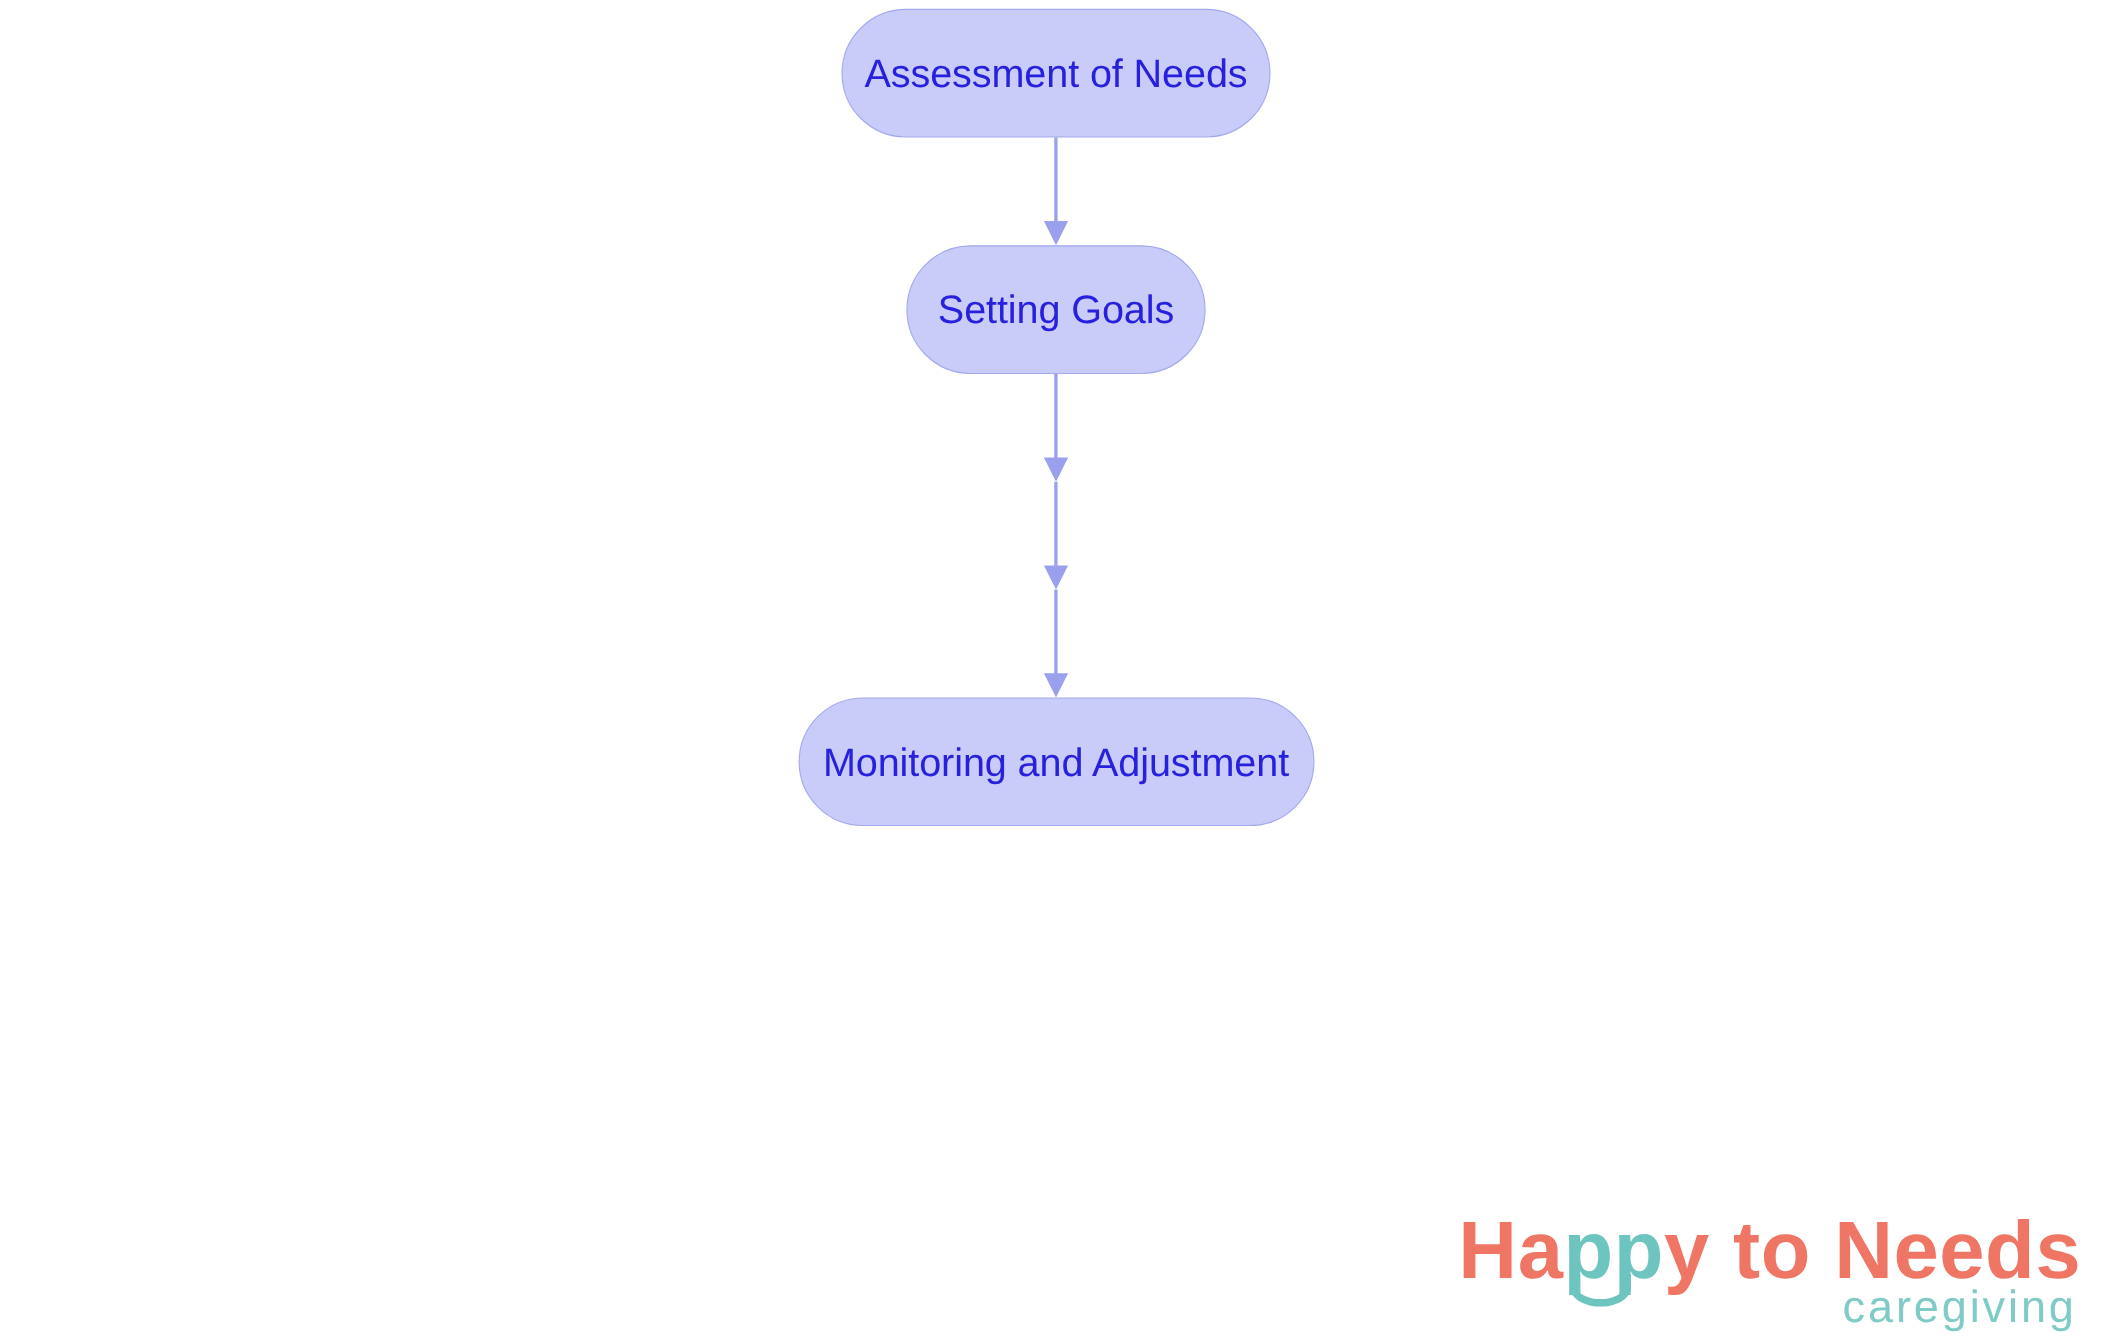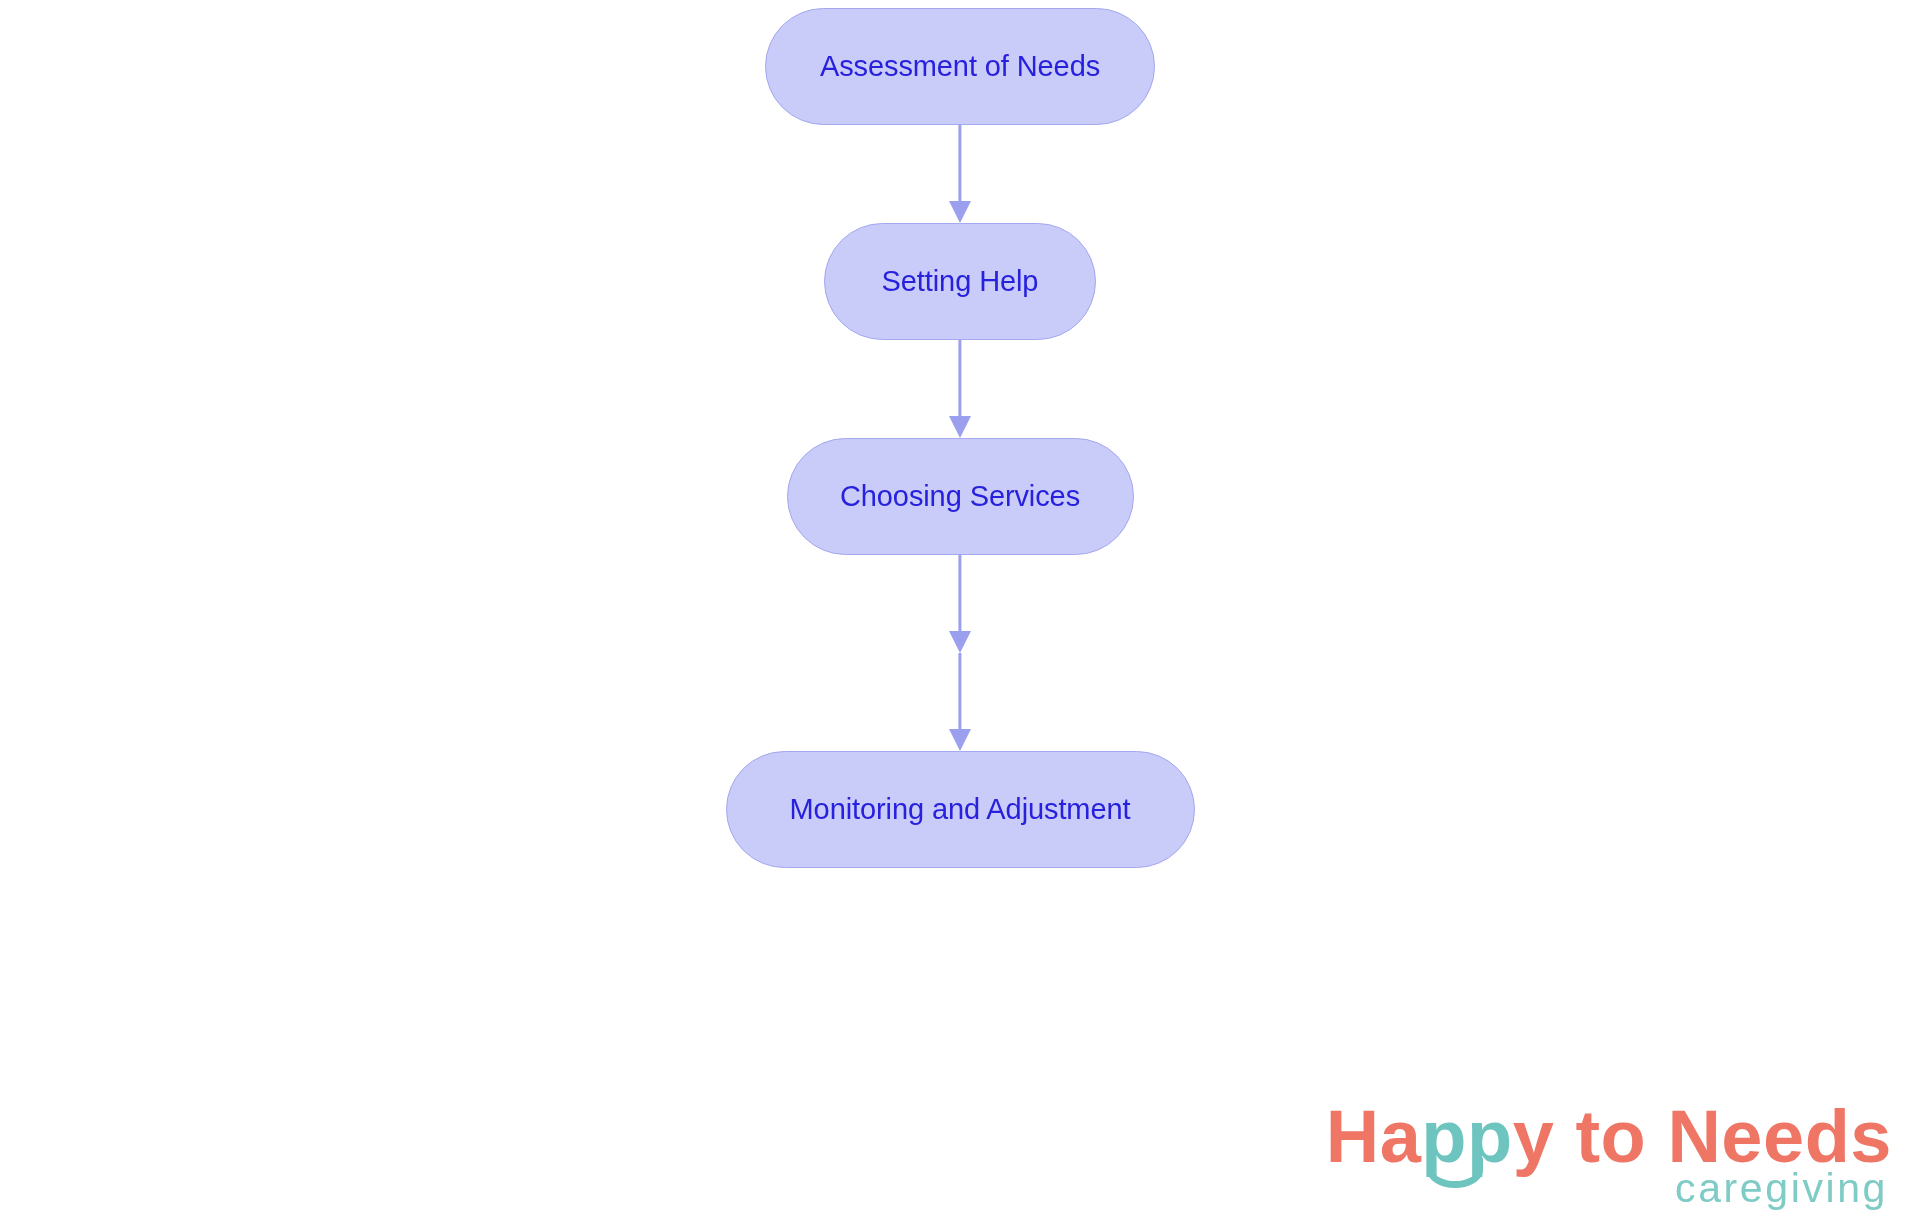--- a/index.html
+++ b/index.html
@@ -32,21 +32,21 @@
     display: flex;
     flex-direction: column;
     align-items: center;
   }
 
   .flow-node {
     background: #c9cbf8;
     border: 1.6px solid #a3a8ef;
     border-radius: 999px;
     color: #2721dd;
-    font-size: 29px;
+    font-size: 36px;
     font-weight: 400;
     letter-spacing: -0.1px;
     display: flex;
     align-items: center;
     justify-content: center;
     box-sizing: border-box;
     white-space: nowrap;
   }
 
   .flow-node.n0 { width: 390px; height: 117px; margin-top: 8px; }
@@ -132,31 +132,28 @@
     <div class="flow-node n0">
       <span>Assessment of Needs</span>
     </div>
 
     <div class="flow-arrow">
       <span class="shaft"></span>
       <span class="head"></span>
     </div>
 
     <div class="flow-node n1">
-      <span>Setting Help</span>
+      <span>Setting Goals</span>
     </div>
 
     <div class="flow-arrow">
       <span class="shaft"></span>
       <span class="head"></span>
     </div>
 
-    <div class="flow-node n2">
-      <span>Choosing Services</span>
-    </div>
 
     <div class="flow-arrow">
       <span class="shaft"></span>
       <span class="head"></span>
     </div>
 
 
     <div class="flow-arrow">
       <span class="shaft"></span>
       <span class="head"></span>

